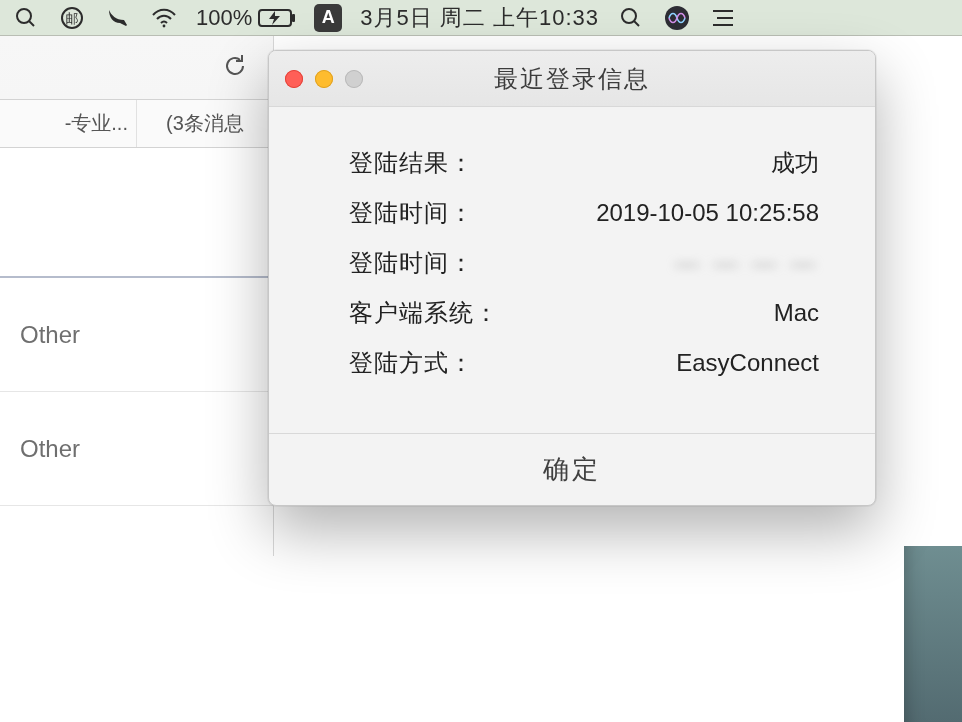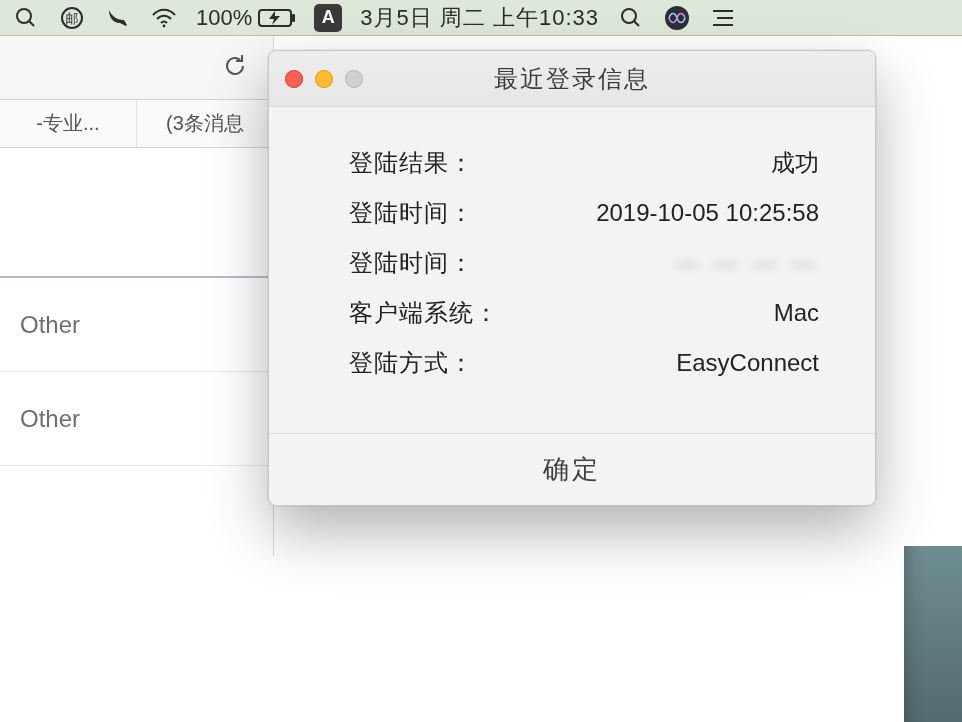--- a/index.html
+++ b/index.html
@@ -12,24 +12,24 @@
     .menubar .date { font-size:22px; letter-spacing:1px; }
     .menubar .ico { display:inline-flex; align-items:center; justify-content:center; width:28px; height:28px; }
     .menubar svg { display:block; }
 
     
     .bgwin { position:absolute; top:36px; left:0; width:274px; height:520px; background:#fff; border-right:1px solid #d8d8d8; }
     .bgwin .toolbar { height:64px; border-bottom:1px solid #d3d3d3; display:flex; align-items:center; justify-content:flex-end; padding:0 24px; background:linear-gradient(#f7f7f7,#f6f6f6); }
     .bgwin .toolbar .reload svg{ stroke:#555; }
     .bgwin .tabs { height:48px; border-bottom:1px solid #d3d3d3; display:flex; background:#fafafa; }
     .bgwin .tabs .cell { flex:1; display:flex; align-items:center; justify-content:center; font-size:20px; color:#555; border-right:1px solid #e1e1e1; white-space:nowrap; overflow:hidden; padding:0 8px; }
-    .bgwin .tabs .cell:first-child { justify-content:center; }
+    .bgwin .tabs .cell:first-child { justify-content:flex-end; }
     .bgwin .tabs .cell:last-child { border-right:none; }
     .bgwin .listarea { height:130px; background:#fff; border-bottom:2px solid #b5bccc; }
-    .bgwin .row { height:94px; border-bottom:1px solid #e6e6e6; display:flex; align-items:center; padding-left:20px; font-family:Georgia, "Times New Roman", serif; font-size:24px; color:#6f6f6f; }
+    .bgwin .row { height:114px; border-bottom:1px solid #e6e6e6; display:flex; align-items:center; padding-left:20px; font-family:Georgia, "Times New Roman", serif; font-size:24px; color:#6f6f6f; }
 
     
     .wall { position:absolute; right:0; bottom:0; width:58px; height:176px; background:linear-gradient(180deg,#6f8e91,#536b71); box-shadow:inset 20px 0 18px -18px rgba(0,0,0,.25); }
 
     
     .dialog { position:absolute; top:50px; left:268px; width:608px; background:#f3f3f3; border:1px solid #c7c7c7; border-radius:8px; box-shadow:0 25px 60px rgba(0,0,0,.30),0 0 0 1px rgba(0,0,0,.05); overflow:hidden; }
     .dialog .titlebar { height:56px; background:linear-gradient(#ededed,#e6e6e6); display:flex; align-items:center; position:relative; border-bottom:1px solid #d8d8d8; }
     .traffic { display:flex; gap:12px; position:absolute; left:16px; }
     .dot { width:18px; height:18px; border-radius:50%; }
     .dot.close{ background:#ff5f57; box-shadow:inset 0 0 0 1px #e24238; }

